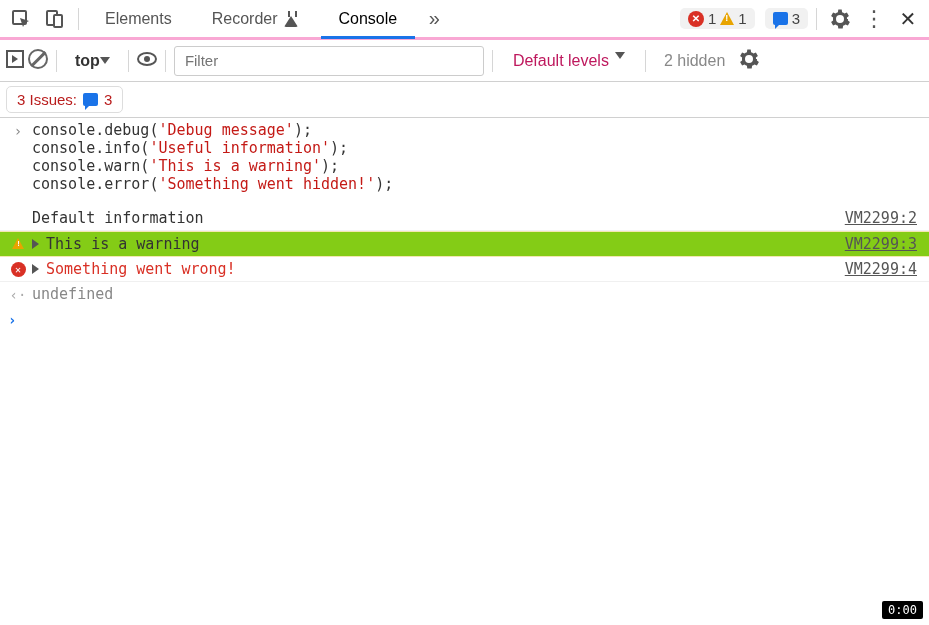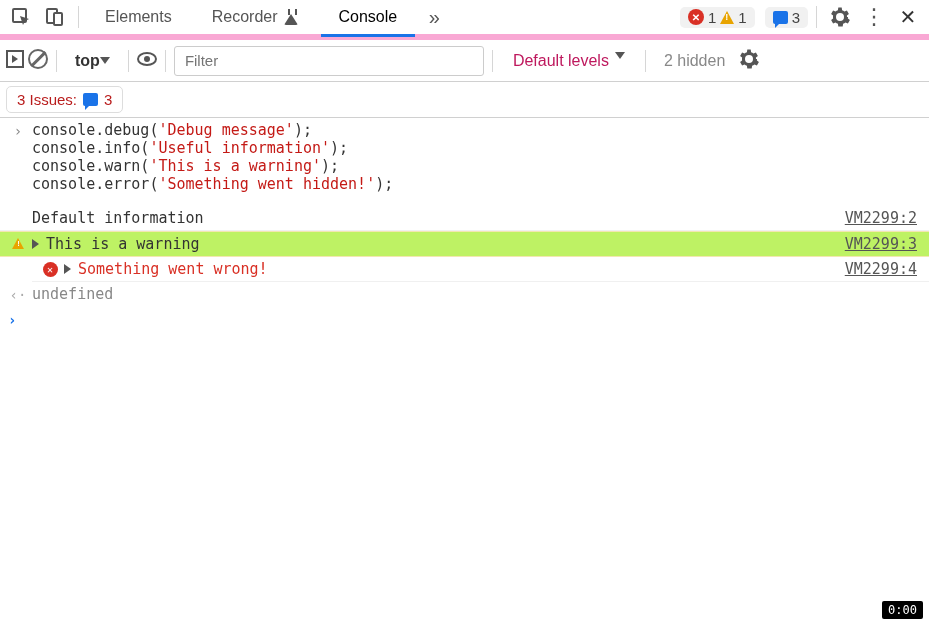--- a/index.html
+++ b/index.html
@@ -1,17 +1,17 @@
 <!DOCTYPE html>
 <html><head>
 <meta charset="utf-8">
 <style>
 * { box-sizing: border-box; margin: 0; padding: 0; }
 body { font-family: "Helvetica Neue", Arial, sans-serif; font-size: 14px; color: #222; background: #fff; width: 929px; height: 625px; position: relative; }
-.tabbar { display: flex; align-items: center; height: 40px; border-bottom: 6px solid #f9a8d4; padding: 0 6px; gap: 4px; }
+.tabbar { display: flex; align-items: center; height: 40px; border-bottom: 3px solid #f9a8d4; padding: 0 6px; gap: 4px; }
 .tabbar .ic-btn { width: 30px; height: 30px; display: flex; align-items: center; justify-content: center; border-radius: 4px; color: #555; }
 .vdiv { width: 1px; height: 22px; background: #d6d6d6; margin: 0 4px; }
 .tab { padding: 0 18px; height: 40px; display: flex; align-items: center; gap: 6px; color: #555; font-size: 16px; position: relative; }
 .tab.active { color: #000; }
 .tab.active::after { content: ""; position: absolute; bottom: 0; left: 0; right: 0; height: 3px; background: #1a73e8; }
 .spacer { flex: 1; }
 .badge { display: inline-flex; align-items: center; gap: 4px; padding: 2px 8px; border-radius: 5px; font-size: 15px; font-weight: 500; }
 .badge-light { background: #f1f1f1; color: #444; }
 .dot { width: 16px; height: 16px; border-radius: 50%; display: inline-flex; align-items: center; justify-content: center; font-size: 11px; color: #fff; font-weight: bold; }
 .dot.err { background: #d93025; }
@@ -29,22 +29,22 @@
 .issuesbar { display: flex; align-items: center; height: 36px; border-bottom: 1px solid #d0d0d0; padding: 0 2px; }
 .issues-pill { display: flex; align-items: center; gap: 6px; padding: 4px 10px; border: 1px solid #ddd; border-radius: 5px; font-size: 15px; color: #b91c1c; margin-left: 4px; }
 .log { font-family: Menlo, Consolas, monospace; font-size: 15px; }
 .row { display: flex; align-items: flex-start; padding: 3px 10px 3px 4px; border-bottom: 1px solid #f0f0f0; min-height: 24px; }
 .gutter { width: 28px; display: flex; justify-content: center; padding-top: 2px; }
 .gutter .pr { color: #888; font-size: 14px; }
 .caret { width: 14px; display: flex; align-items: center; padding-top: 4px; }
 .caret-tri { width: 0; height: 0; border-top: 5px solid transparent; border-bottom: 5px solid transparent; border-left: 7px solid #555; }
 .msg { flex: 1; white-space: pre; color: #333; }
 .src { color: #555; text-decoration: underline; padding-right: 2px; font-family: Menlo, Consolas, monospace; }
-.row.warn { background: #bef264; border-top: 1px solid #f3e7b0; border-bottom: 1px solid #f3e7b0; }
-.row.err { background: #fff; margin-left: 32px; }
+.row.warn { background: #84cc16; border-top: 1px solid #f3e7b0; border-bottom: 1px solid #f3e7b0; }
+.row.err { background: #fff; }
 .row.err .msg { color: #d93025; }
 .code-str { color: #c41a16; }
 .dim { color: #888; }
 .prompt-row { display: flex; align-items: center; padding: 6px 4px; }
 .prompt-blue { color: #1a73e8; font-size: 14px; font-weight: bold; margin-left: 4px; }
 .caret-down { width: 0; height: 0; border-left: 5px solid transparent; border-right: 5px solid transparent; border-top: 7px solid #555; display: inline-block; }
 .gear { width: 20px; height: 20px; }
 .eye { width: 20px; height: 14px; border: 2px solid #555; border-radius: 80% 80% 80% 80%; position: relative; display: inline-block; }
 .eye::after { content: ""; width: 6px; height: 6px; background: #555; border-radius: 50%; position: absolute; top: 2px; left: 5px; }
 .nosign { width: 20px; height: 20px; border: 2.5px solid #666; border-radius: 50%; position: relative; display: inline-block; }

